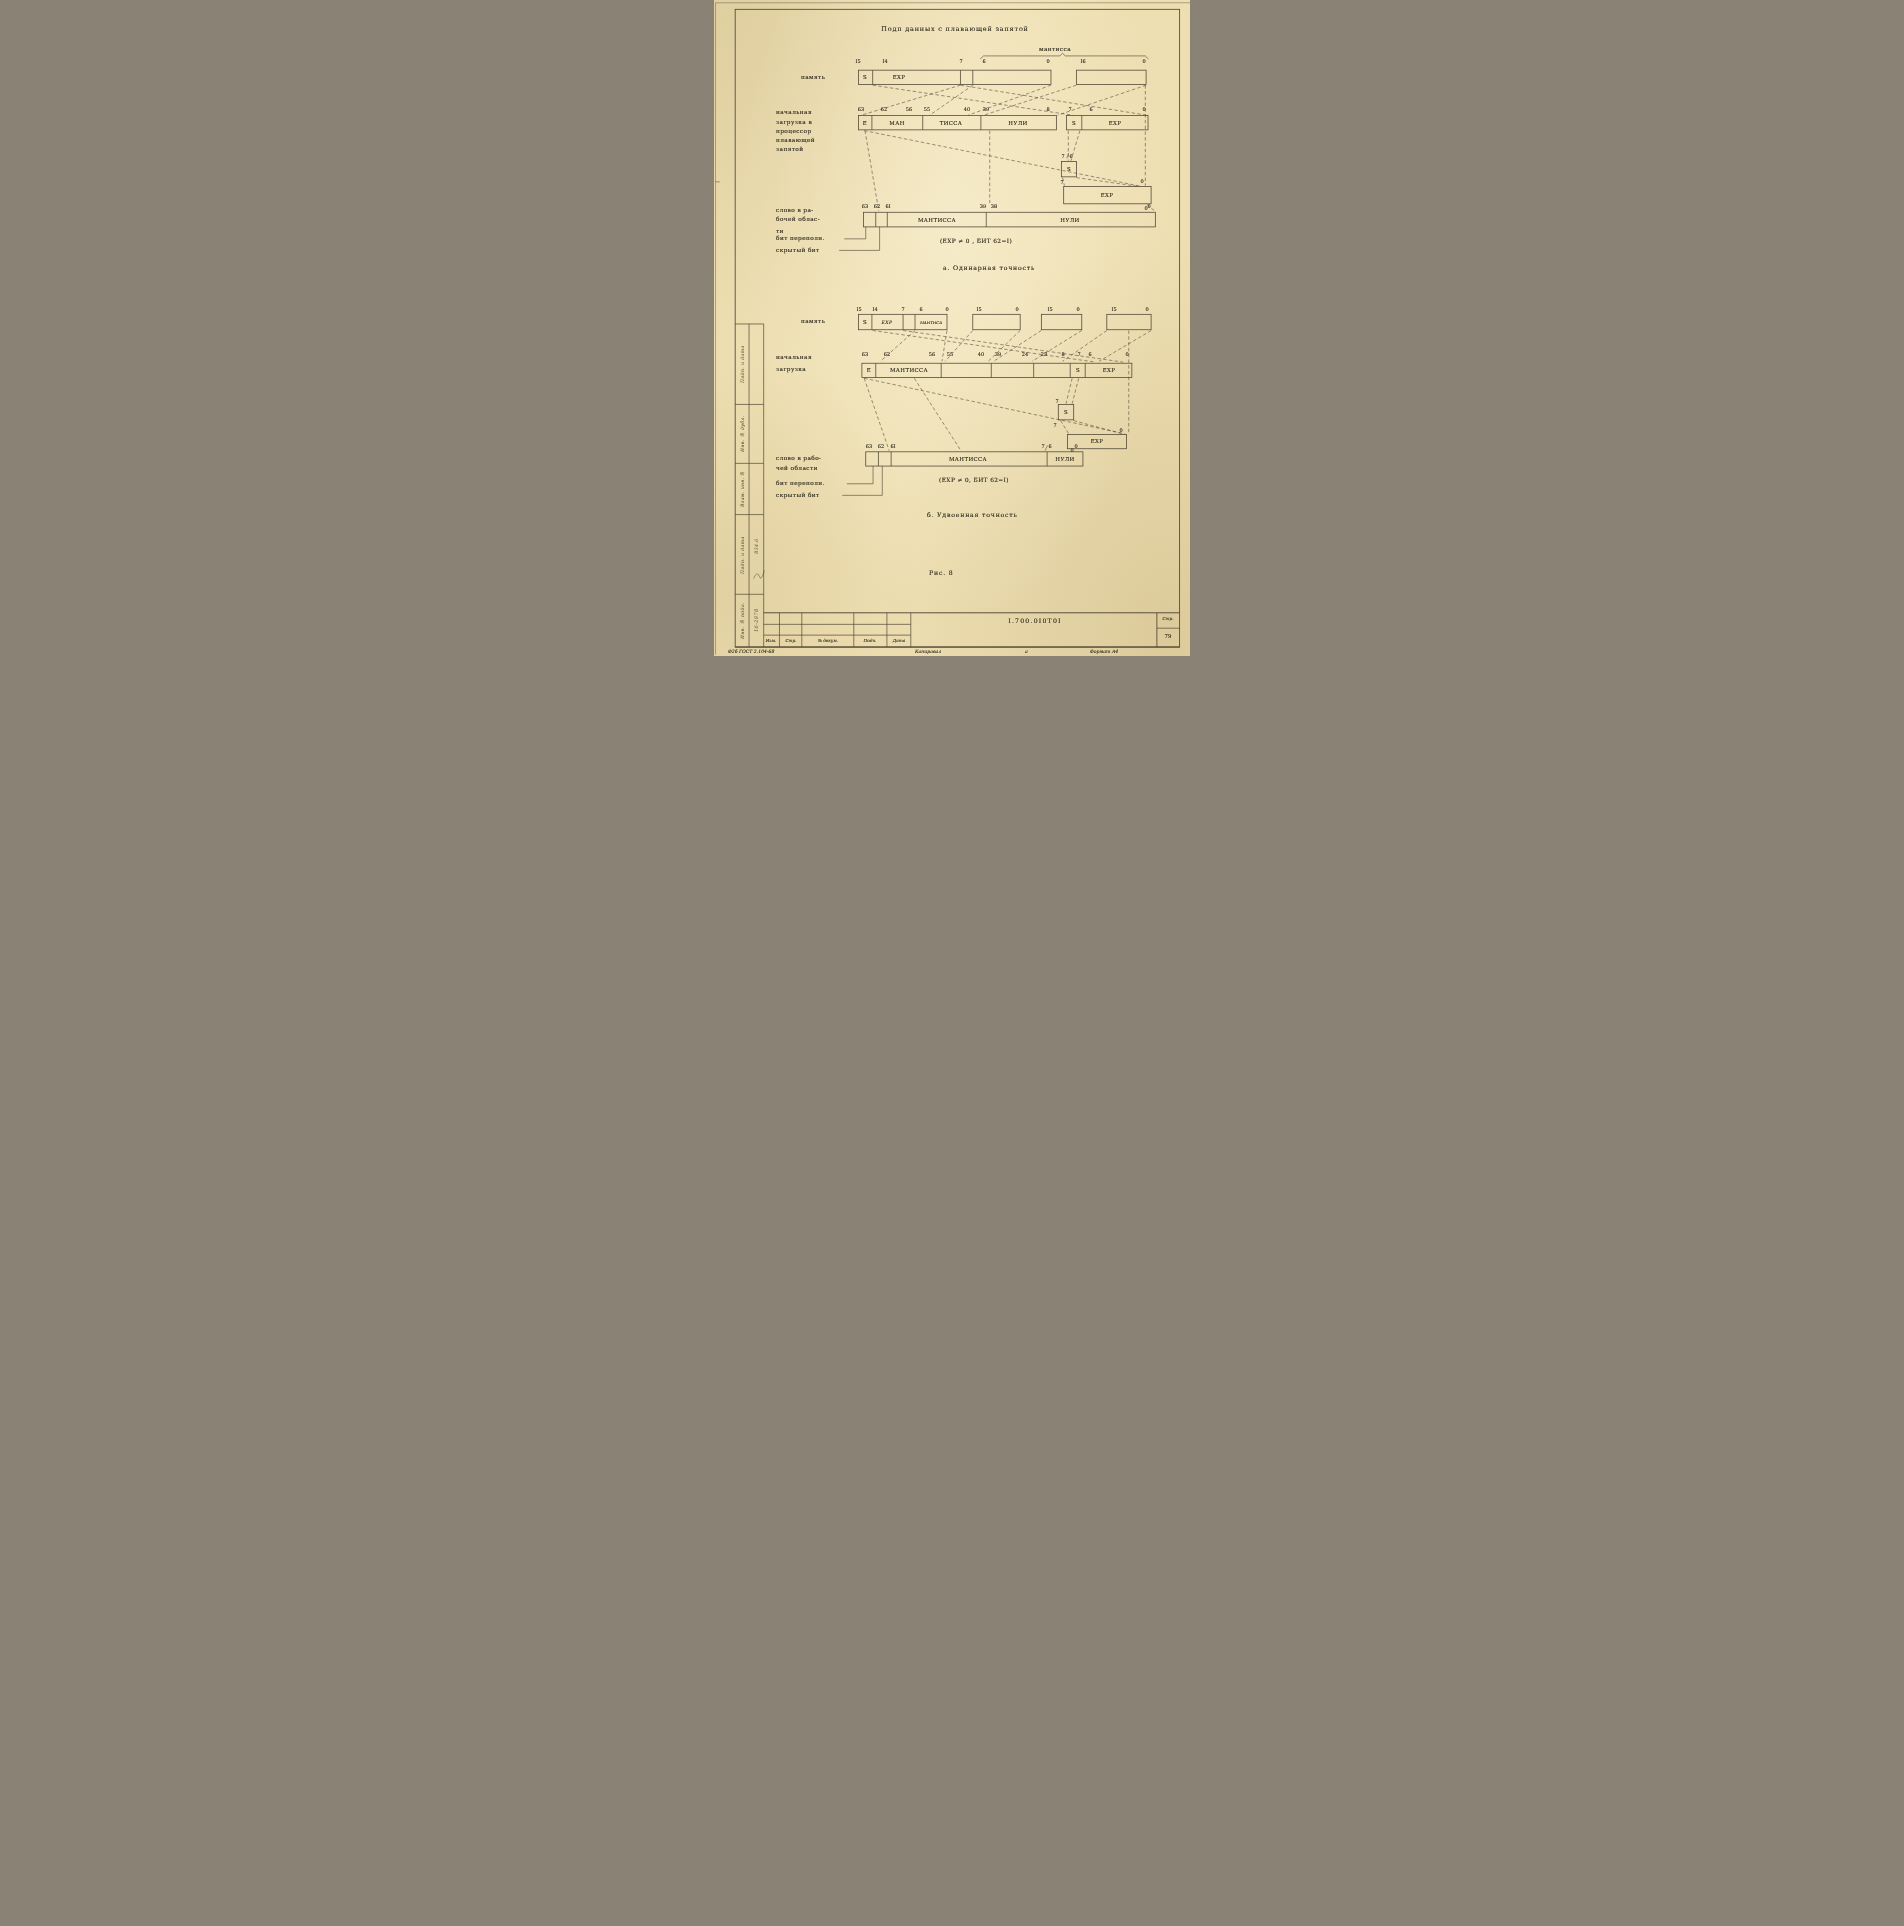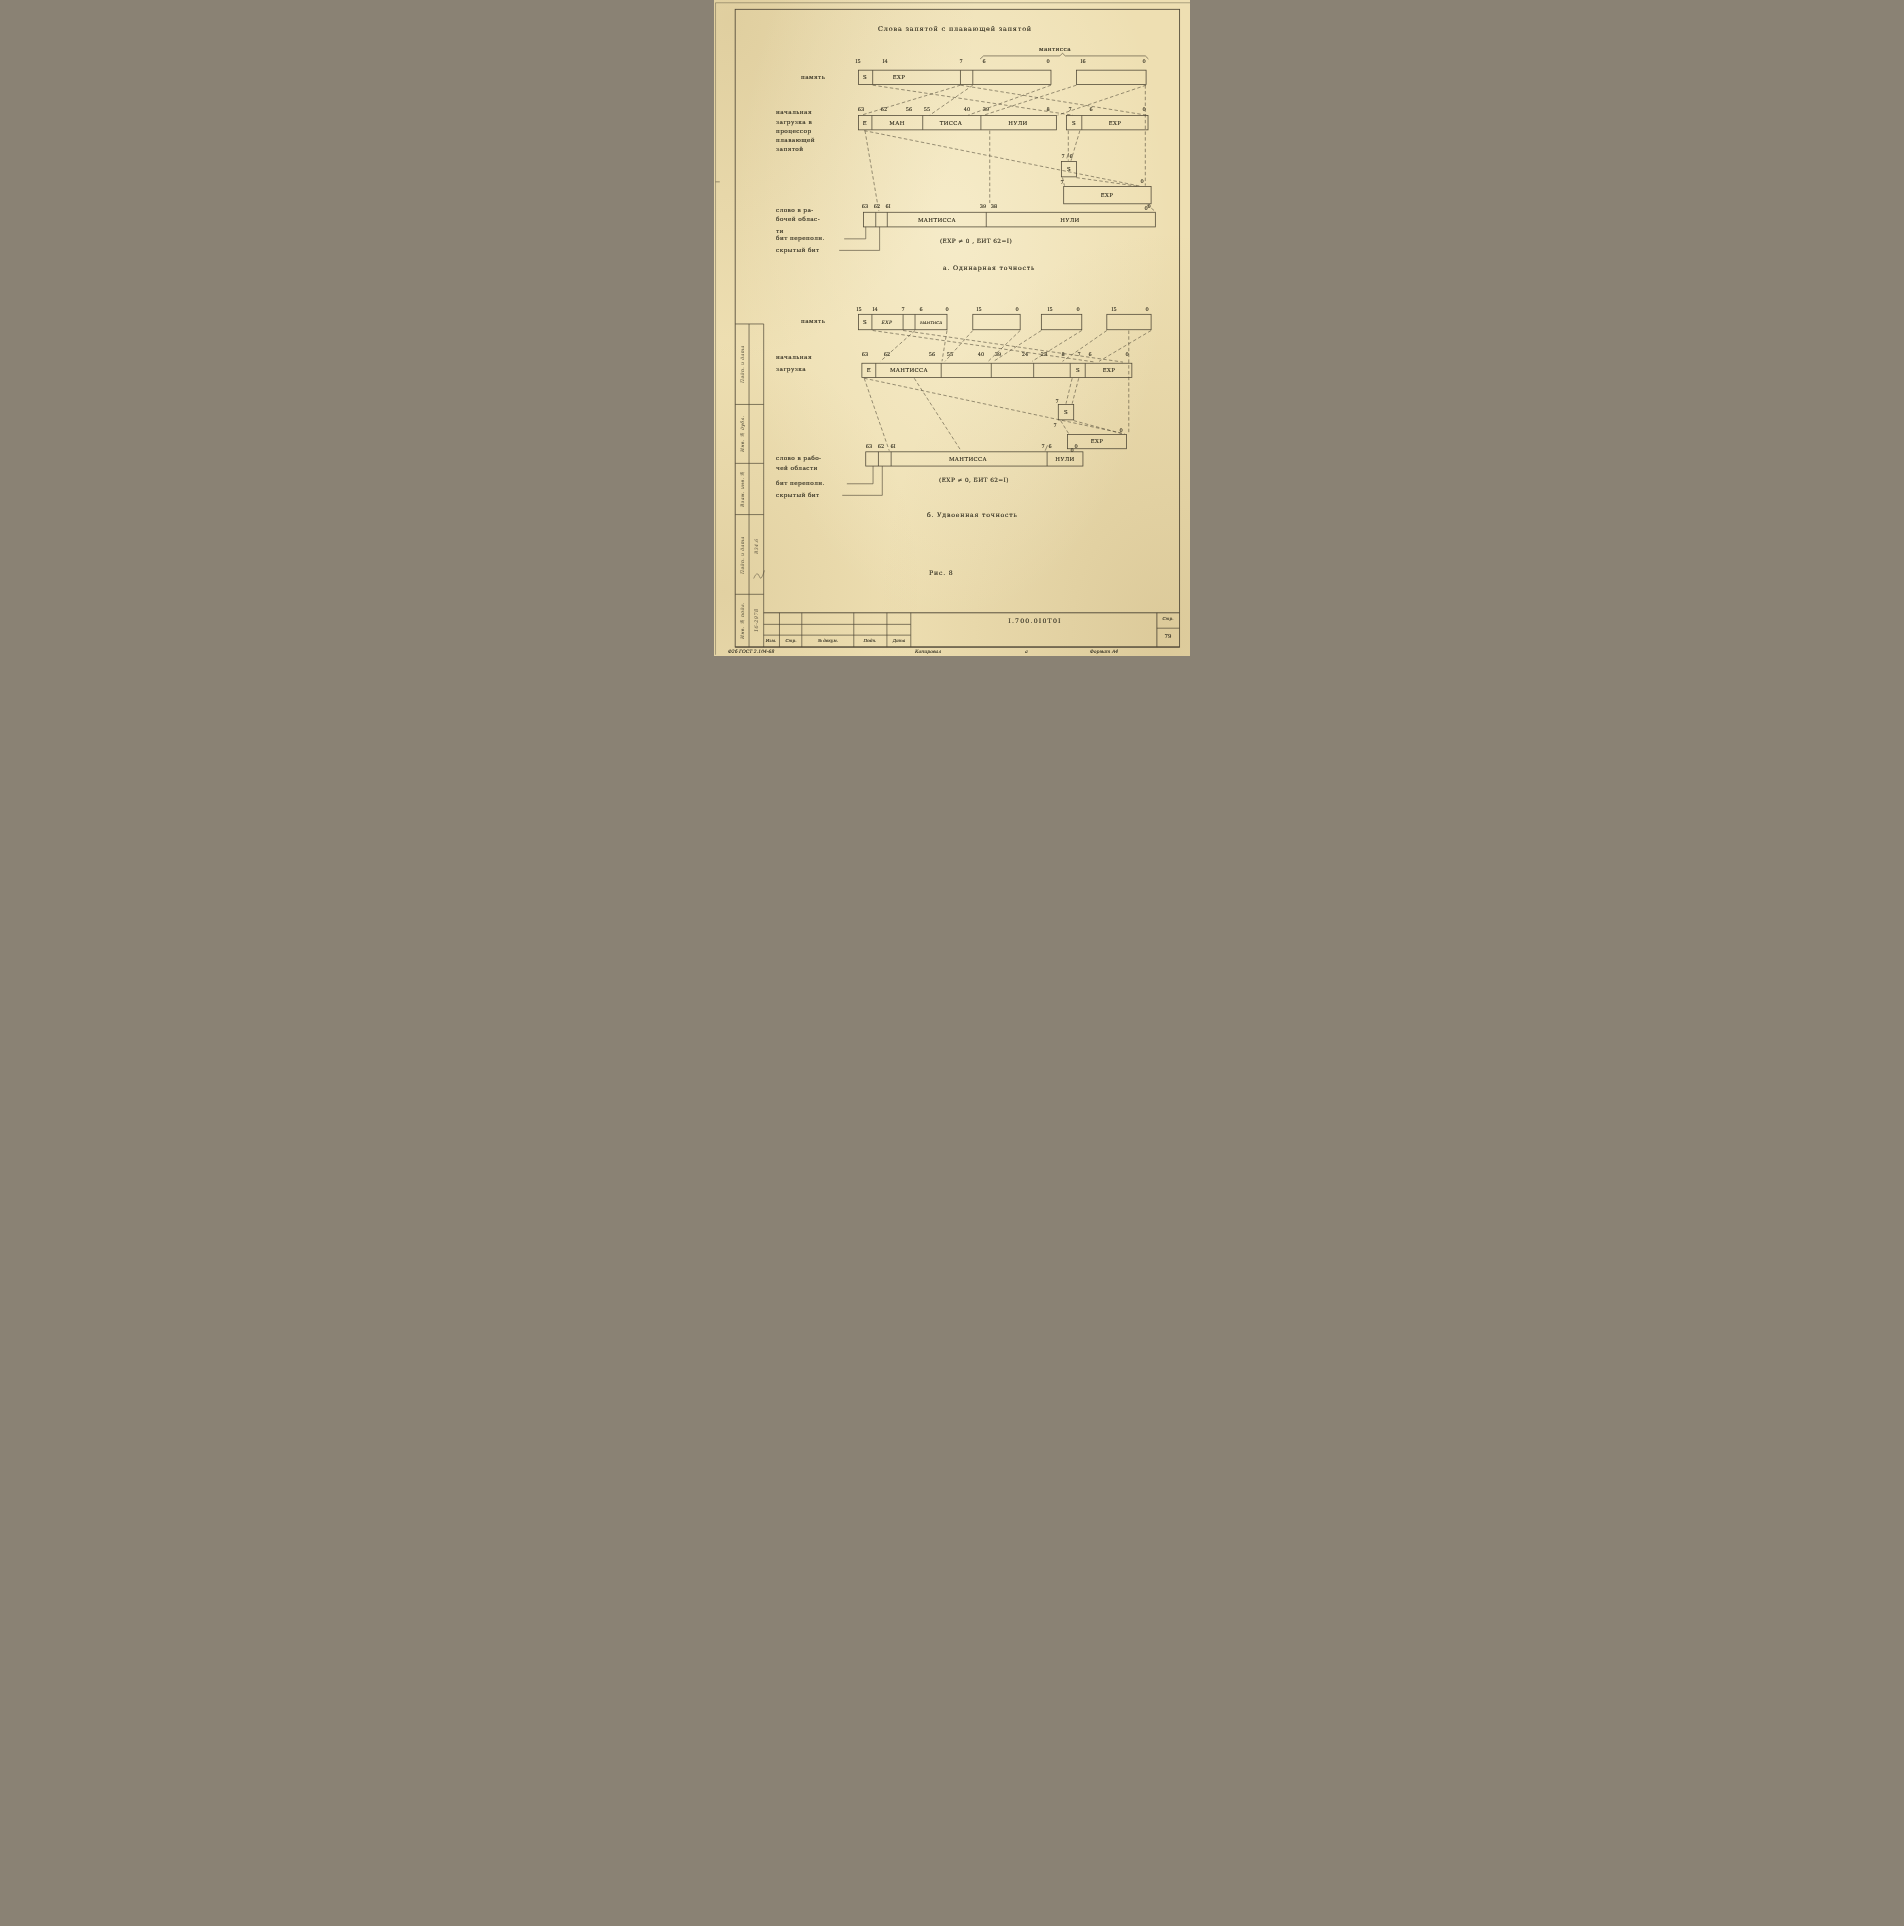--- a/index.html
+++ b/index.html
@@ -185,21 +185,21 @@
         <path d="M865,1173 V1210"></path>
       <path d="M860,1170 L866,1156" stroke-width="1.4"></path>
     </g>
 
     <g stroke-width="1.6">
       <path d="M345,1256 H413 V1210"></path>
       <path d="M333,1286 H437 V1210"></path>
     </g>
   </svg>
 
-  <div class="t c cap" style="left:241px;top:25.4px;font-size:6.5px;">Слова запятой с плавающей запятой</div>
+  <div class="t c cap" style="left:241px;top:25.4px;font-size:6.5px;">Подп данных с плавающей запятой</div>
 
   <div class="t c lbl" style="left:341px;top:46px;">мантисса</div>
 
   <div class="t c bit" style="left:144px;top:58px;">I5</div>
   <div class="t c bit" style="left:171px;top:58px;">I4</div>
   <div class="t c bit" style="left:247px;top:58px;">7</div>
   <div class="t c bit" style="left:270px;top:58px;">6</div>
   <div class="t c bit" style="left:334px;top:58px;">0</div>
   <div class="t c bit" style="left:369px;top:58px;">I6</div>
   <div class="t c bit" style="left:430px;top:58px;">0</div>

